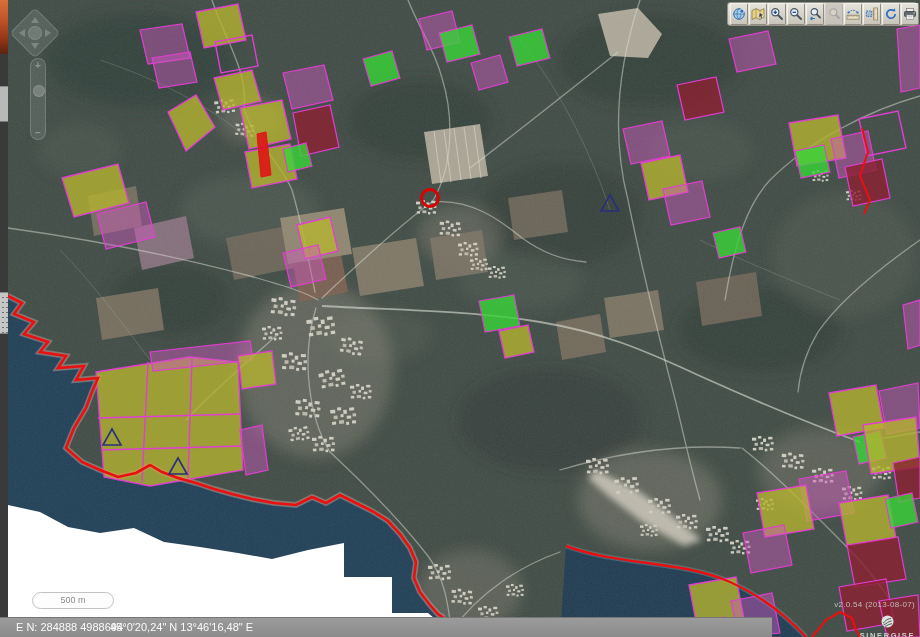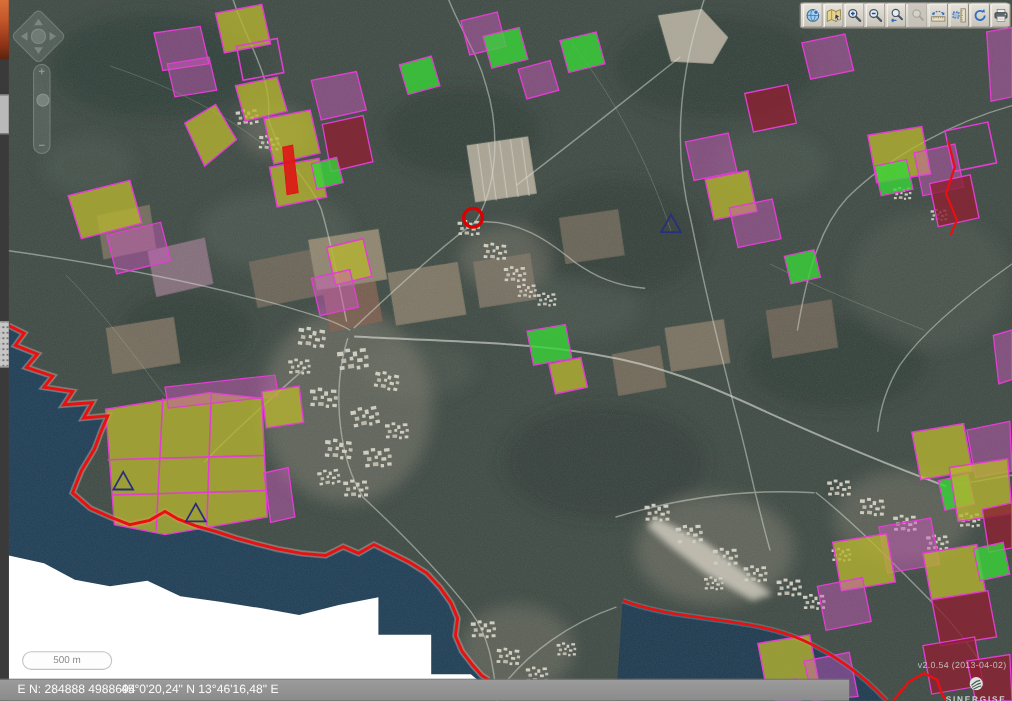--- a/index.html
+++ b/index.html
@@ -45,21 +45,21 @@
   .c-e{right:7px;top:19px;border-top:4px solid transparent;border-bottom:4px solid transparent;border-left:6px solid rgba(235,242,238,.7);}
 
   .zslider{position:absolute;left:30px;top:58px;width:16px;height:82px;z-index:3;opacity:.45;
     background:rgba(188,198,192,.35);border:1px solid rgba(228,238,232,.5);border-radius:8px;box-sizing:border-box;}
   .z-btn{width:100%;height:13px;text-align:center;font-size:10px;line-height:13px;color:rgba(248,252,249,.85);font-weight:bold;cursor:pointer;}
   .z-out{position:absolute;bottom:0;}
   .z-handle{position:absolute;left:2px;top:26px;width:10px;height:10px;border-radius:50%;
     background:rgba(220,229,223,.65);border:1px solid rgba(245,250,247,.6);cursor:pointer;}
 
   
-  .scale-pill{position:absolute;left:20px;top:592px;width:80px;height:15px;z-index:3;
+  .scale-pill{position:absolute;left:32px;top:592px;width:80px;height:15px;z-index:3;
     background:#fdfdfd;border:1px solid #c2c2c2;border-radius:9px;
     font-size:9px;color:#8a8a8a;text-align:center;line-height:15px;}
 
   
   .version{position:absolute;top:600px;right:5px;z-index:3;font-size:8px;color:rgba(206,213,209,.85);letter-spacing:.3px;}
   .logo{position:absolute;top:615px;right:5px;z-index:3;display:flex;align-items:center;gap:3px;flex-direction:column;}
   .logo-text{font-size:7.5px;letter-spacing:1.6px;color:#ccd2cf;font-weight:bold;}
 
   
   .status-bar{position:absolute;left:0;bottom:0;width:772px;height:19px;z-index:4;
@@ -405,21 +405,21 @@
 <div class="zslider">
   <div class="z-btn">+</div>
   <div class="z-handle"></div>
   <div class="z-btn z-out">−</div>
 </div>
 
 <div class="scale-pill">
   <span>500 m</span>
 </div>
 
-<div class="version">v2.0.54 (2013-04-02)</div>
+<div class="version">v2.0.54 (2013-08-07)</div>
 <div class="logo">
   <svg width="13" height="13" viewBox="0 0 13 13">
     <circle cx="6.5" cy="6.5" r="6" fill="#dde3e0"></circle>
     <path d="M2 8c2-1 3-4 8-4.5 M2.6 9.8c3-1 4.5-3.5 8-3.8 M4 11.3c2.5-.8 4-2.3 7-2.6" stroke="#4a5a55" stroke-width="1" fill="none"></path>
   </svg>
   <span class="logo-text">SINERGISE</span>
 </div>
 
 <div class="status-bar">
   <span class="sb-en">

